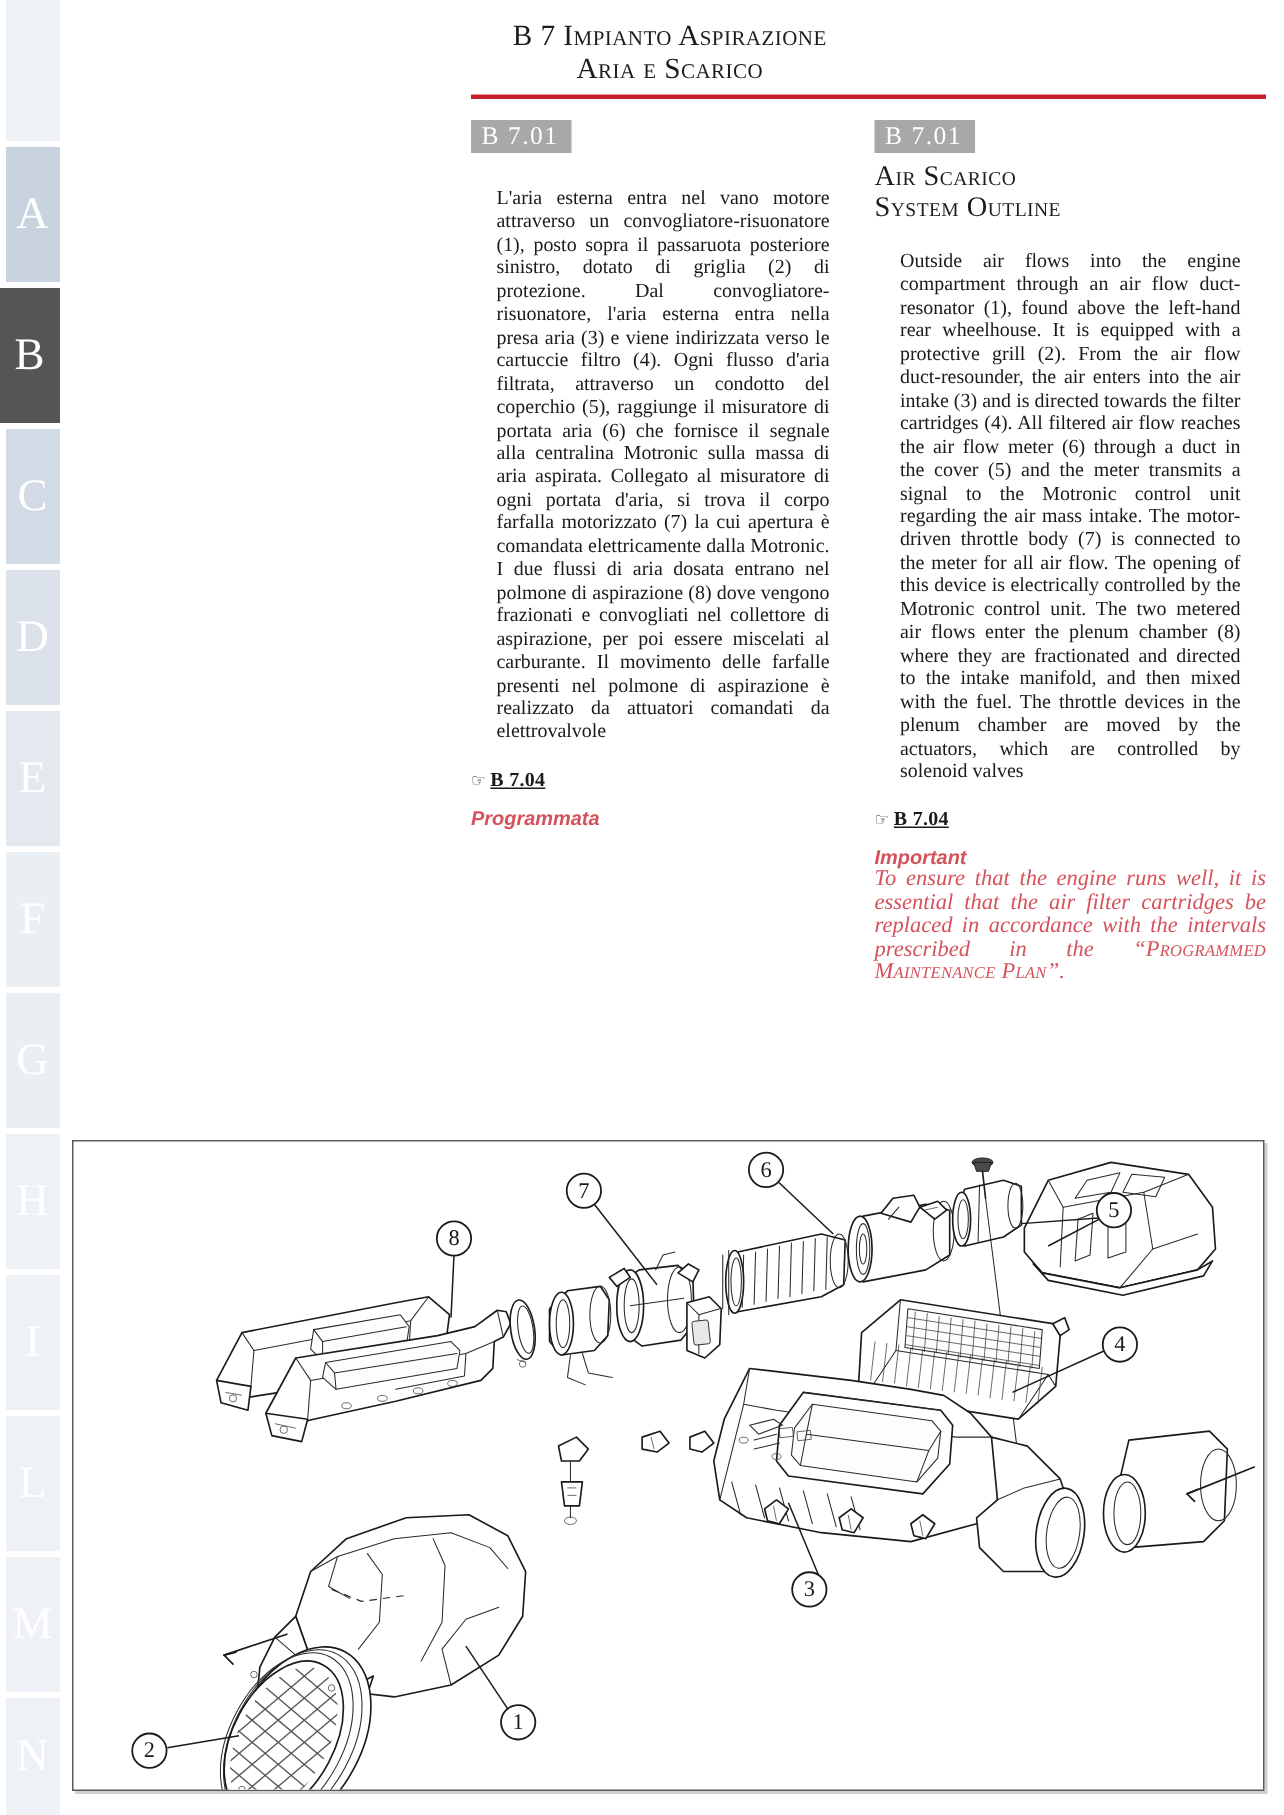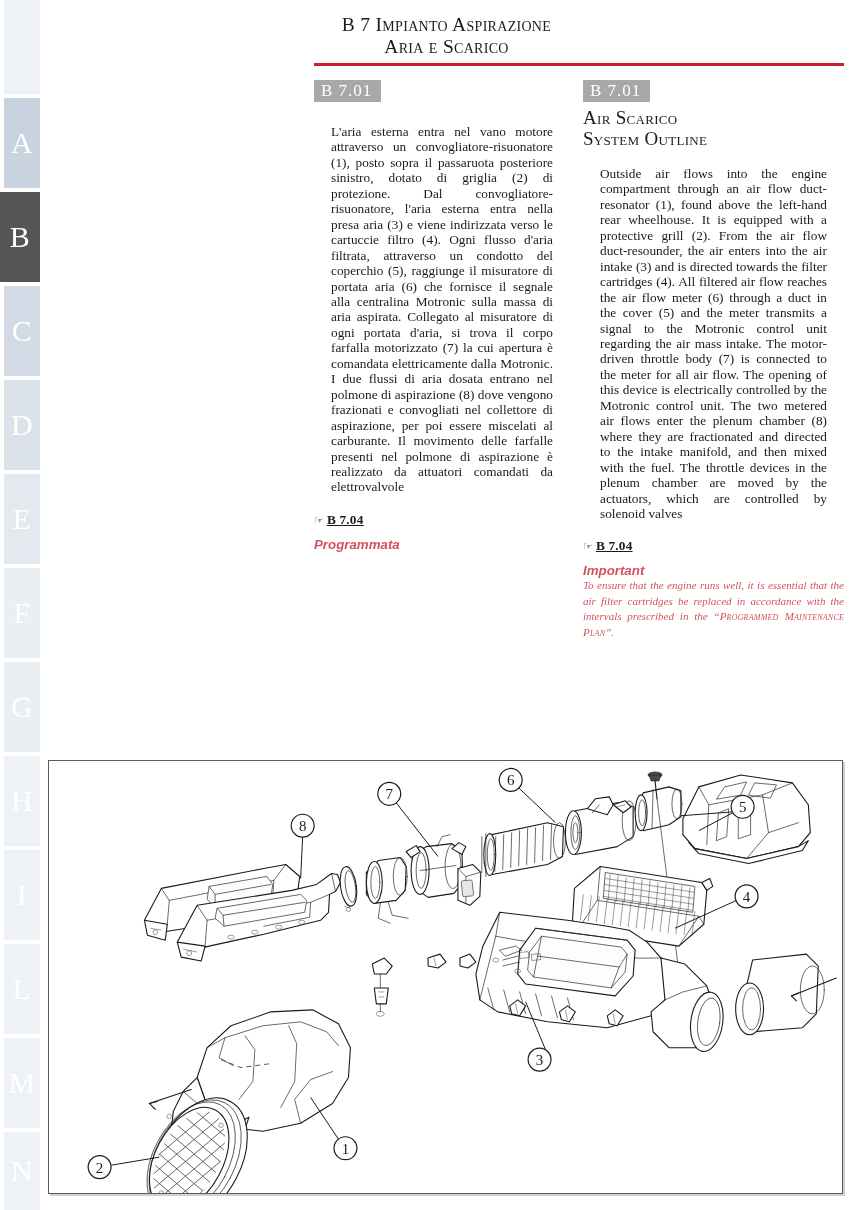--- a/index.html
+++ b/index.html
@@ -139,21 +139,21 @@
     font-family: Liberation Sans, sans-serif;
     font-style: italic;
     font-weight: bold;
     font-size: 13.3px;
     line-height: 15px;
     color: #d4525c;
   }
   .important-body {
     font-family: "Liberation Serif", serif;
     font-style: italic;
-    font-size: 11px;
+    font-size: 15px;
     line-height: 15.4px;
     color: #d4525c;
     text-align: justify;
     margin: 0;
   }
   .important-body .sc { font-variant: small-caps; letter-spacing: 0.2px; }
 
   
   #figure-frame {
     position: absolute;

